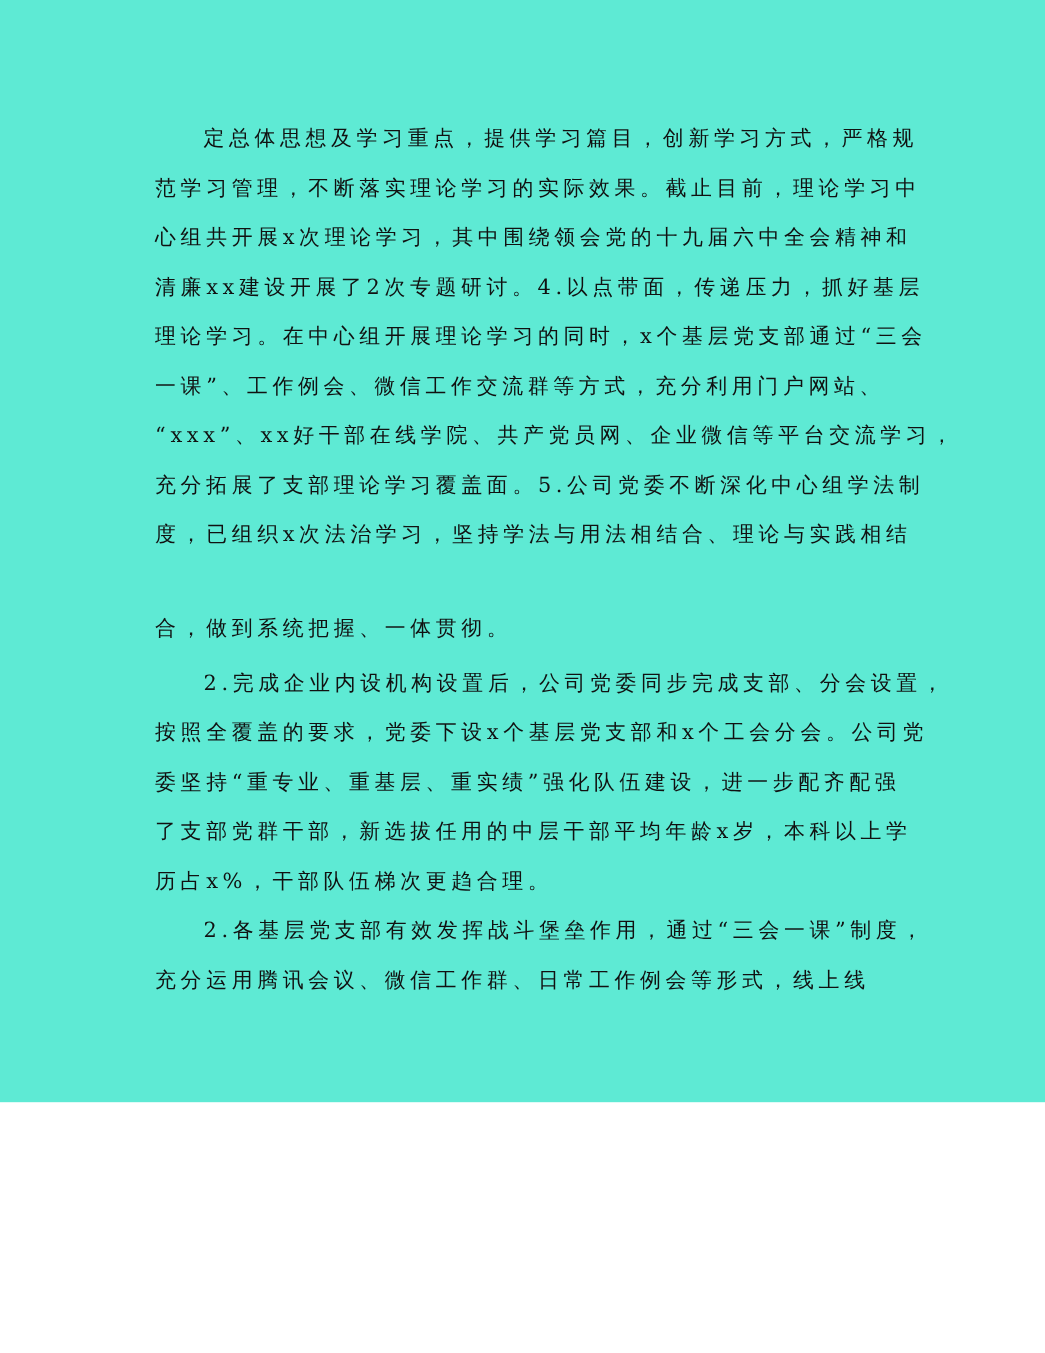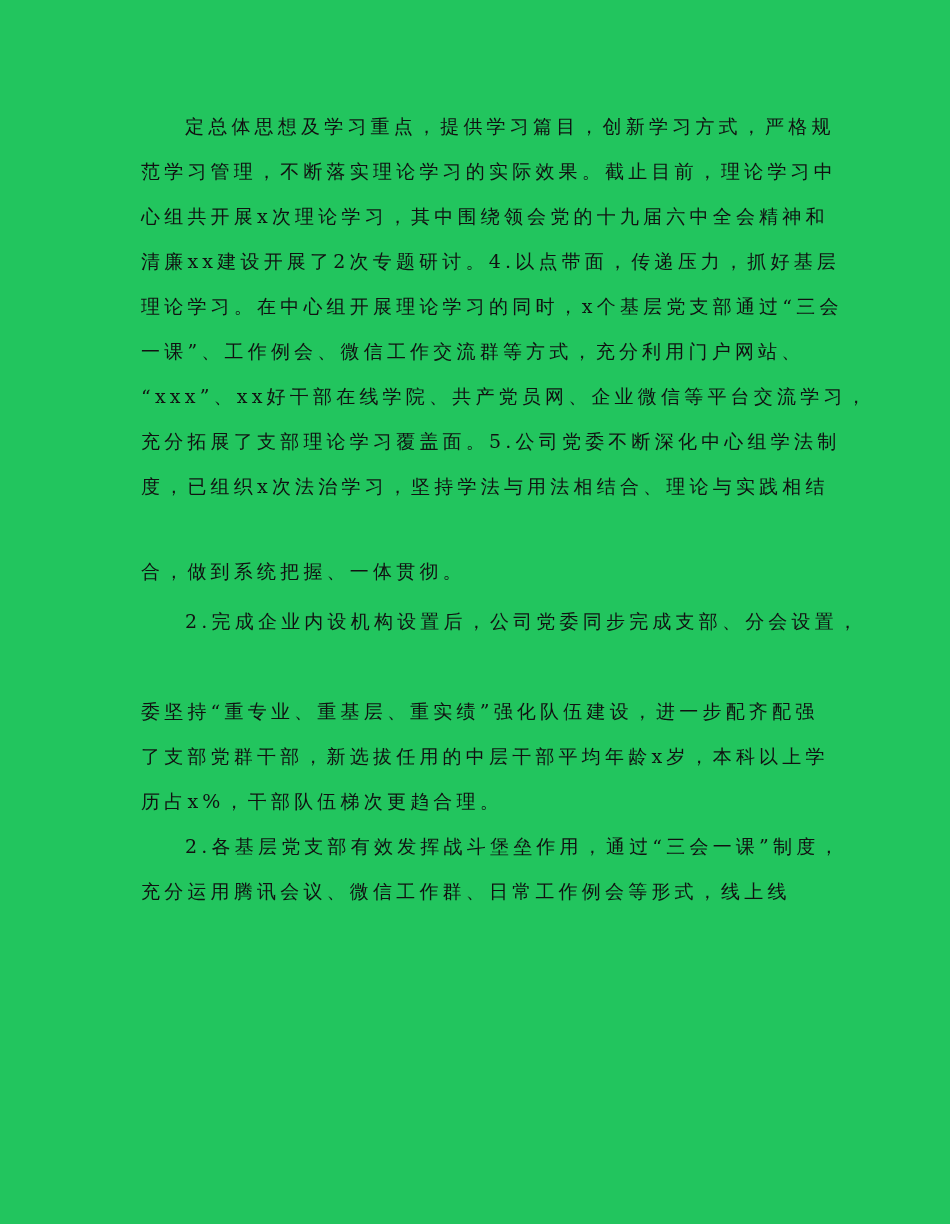--- a/index.html
+++ b/index.html
@@ -12,22 +12,22 @@
     height: 1230px;
     position: relative;
     overflow: hidden;
     font-family: "DejaVu Serif", "Liberation Serif", serif;
     color: #111111;
   }
   .page {
     position: absolute;
     left: 0; top: 0;
     width: 950px;
-    height: 1224px;
-    background: #22c55e;
+    height: 1002px;
+    background: #5eead4;
   }
   .line {
     position: absolute;
     left: 141px;
     font-size: 19px;
     letter-spacing: 4.2px;
     line-height: 24px;
     white-space: nowrap;
   }
   .indent { left: 185px; }
@@ -41,18 +41,19 @@
   <div class="line" style="top:159px;">范学习管理，不断落实理论学习的实际效果。截止目前，理论学习中</div>
   <div class="line" style="top:204px;">心组共开展x次理论学习，其中围绕领会党的十九届六中全会精神和</div>
   <div class="line" style="top:249px;">清廉xx建设开展了2次专题研讨。4.以点带面，传递压力，抓好基层</div>
   <div class="line" style="top:294px;">理论学习。在中心组开展理论学习的同时，x个基层党支部通过“三会</div>
   <div class="line" style="top:339px;">一课”、工作例会、微信工作交流群等方式，充分利用门户网站、</div>
   <div class="line" style="top:384px;">“xxx”、xx好干部在线学院、共产党员网、企业微信等平台交流学习，</div>
   <div class="line" style="top:429px;">充分拓展了支部理论学习覆盖面。5.公司党委不断深化中心组学法制</div>
   <div class="line" style="top:474px;">度，已组织x次法治学习，坚持学法与用法相结合、理论与实践相结</div>
   <div class="line" style="top:519px;margin-top:40px;">合，做到系统把握、一体贯彻。</div>
   <div class="line indent" style="top:609px;">2.完成企业内设机构设置后，公司党委同步完成支部、分会设置，</div>
+  <div class="line" style="top:654px;">按照全覆盖的要求，党委下设x个基层党支部和x个工会分会。公司党</div>
   <div class="line" style="top:699px;">委坚持“重专业、重基层、重实绩”强化队伍建设，进一步配齐配强</div>
   <div class="line" style="top:744px;">了支部党群干部，新选拔任用的中层干部平均年龄x岁，本科以上学</div>
   <div class="line" style="top:789px;">历占x%，干部队伍梯次更趋合理。</div>
   <div class="line indent" style="top:834px;">2.各基层党支部有效发挥战斗堡垒作用，通过“三会一课”制度，</div>
   <div class="line" style="top:879px;">充分运用腾讯会议、微信工作群、日常工作例会等形式，线上线</div>
 </div>
 
 </body></html>

